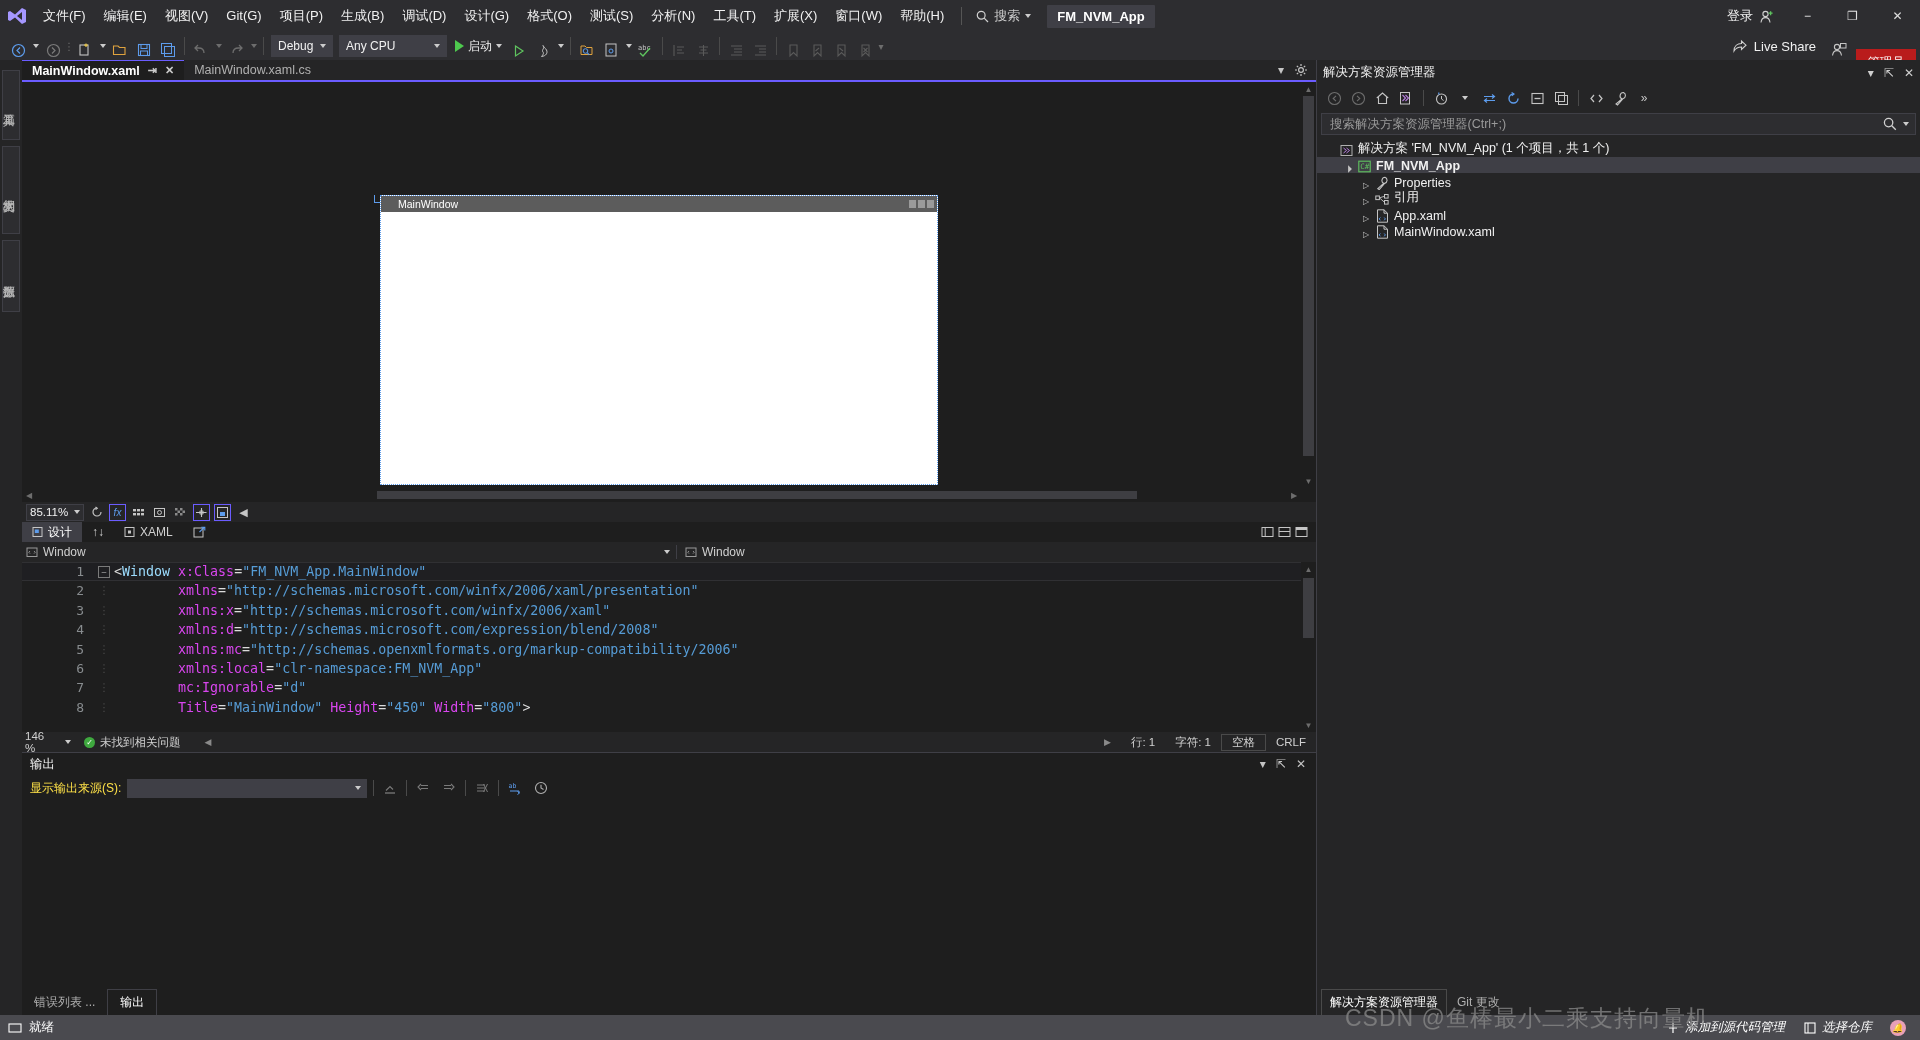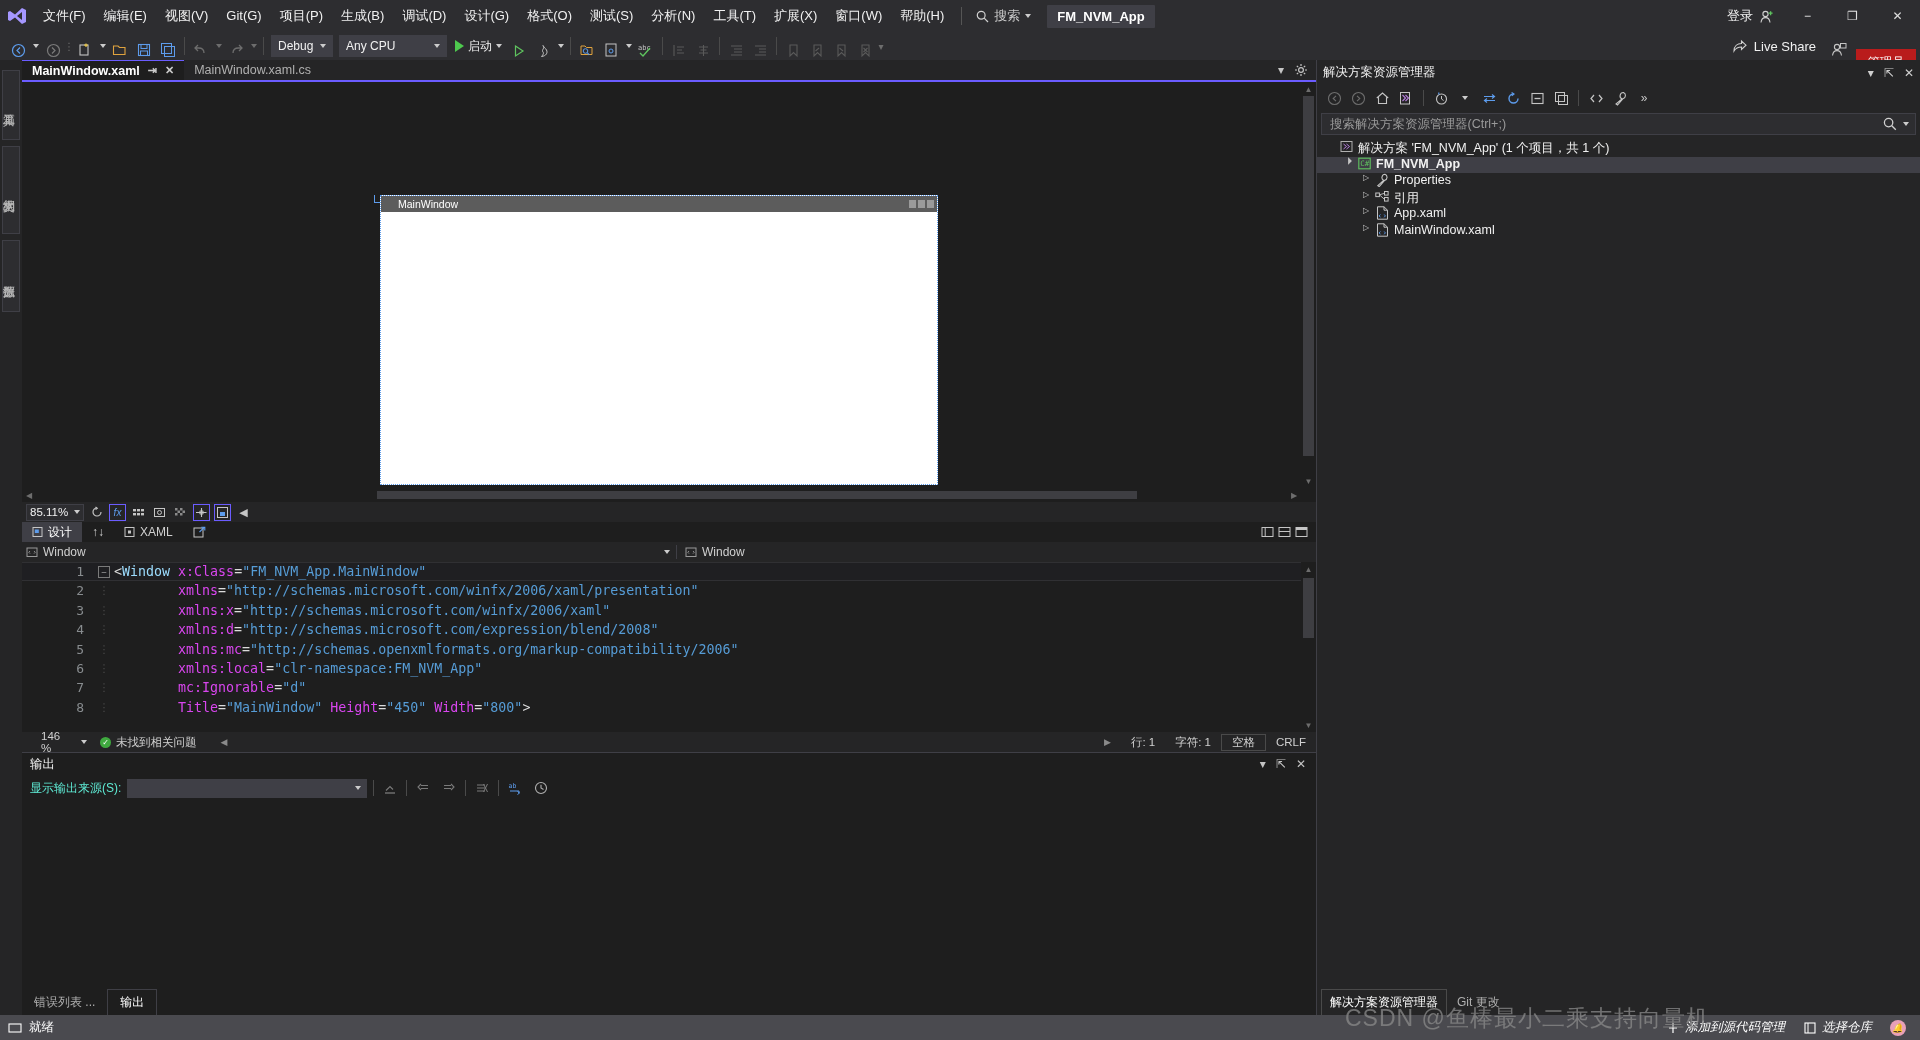--- a/index.html
+++ b/index.html
@@ -178,36 +178,36 @@
   .tok-punct { color: #dcdcdc; }
   .tok-attr { color: #d946ef; }
   .tok-str { color: #569cd6; }
   .vscroll-code { position:absolute; right:0; top:0; bottom:0; width:15px; background:#1e1e1e;}
   .vsc-thumb { position:absolute; left:2px; right:2px; top:16px; height:60px; background:#3e3e42;}
 
   .code-statusbar {
     position: absolute; top: 672px; left: 0; right: 0; height: 20px;
     background: #252526; display: flex; align-items: center; font-size: 11.5px; color: #d0d0d0;
   }
-  .csb-zoom { display:flex; align-items:center; width: 52px; height: 17px; padding: 0 3px; margin-left:16px;gap:8px;}
+  .csb-zoom { display:flex; align-items:center; width: 52px; height: 17px; padding: 0 3px; margin-left:0;gap:8px;}
   .csb-issue { display:flex; align-items:center; gap:5px; margin-left: 10px; }
   .ok-dot { width: 11px; height: 11px; border-radius: 50%; background: #3fa93f; display:flex;align-items:center;justify-content:center;color:#fff;font-size:8px;}
   .csb-right { margin-left:auto; display:flex; align-items:center; }
   .csb-cell { padding: 0 10px; height: 20px; line-height: 20px;}
   .csb-cell.boxed { border: 1px solid #4a4a4a; height: 17px; line-height: 15px; }
 
   
   .output-panel {
     position: absolute; top: 692px; left: 0; right: 0; bottom: 0; background: #1e1e1e;
     border-top: 1px solid #3f3f46;
   }
   .op-header { height: 22px; display: flex; align-items: center; padding-left: 8px; font-size: 12.5px; color: #f1f1f1;}
   .op-header-right { margin-left:auto; display:flex; align-items:center; gap:10px; padding-right: 10px; color:#c5c5c5; font-size: 12px;}
   .op-toolbar { height: 26px; display: flex; align-items: center; padding-left: 8px; gap: 6px; }
-  .op-label { font-size: 12px; color: #5eead4; }
+  .op-label { font-size: 12px; color: #fde047; }
   .op-combo {
     width: 240px; height: 19px; background: #3f3f46; border: 1px solid #3f3f46;
     display: flex; align-items: center; justify-content: flex-end; padding-right: 5px;
   }
   .op-icon { width: 20px; height: 20px; display:flex;align-items:center;justify-content:center; color:#7a7a7a; font-size:12px;}
   .op-icon.active { color: #5d9cec; }
   .op-sep { width:1px; height: 16px; background:#4a4a4a; }
   .op-body { position:absolute; top: 48px; left: 4px; right: 4px; bottom: 26px; background:#1e1e1e; }
   .op-tabs { position:absolute; bottom: 0; left:0; right:0; height: 26px; display:flex; align-items:flex-end; }
   .op-tab { padding: 4px 12px; font-size: 12px; color: #b0b0b0; }
@@ -230,21 +230,21 @@
     margin: 2px 4px 4px 4px; height: 22px; background: #2d2d30; border: 1px solid #3f3f46;
     display: flex; align-items: center; padding: 0 6px;
   }
   .se-search input {
     flex: 1; background: transparent; border: none; outline: none;
     color: #f1f1f1; font-size: 12.5px; font-family: "Liberation Sans", sans-serif;
   }
   .se-search input::placeholder { color: #9a9a9a; }
   .se-tree { position: absolute; top: 80px; left: 0; right: 0; bottom: 26px; overflow: hidden; }
   .tree-row {
-    display: flex; align-items: flex-start; height: 16.5px; font-size: 12.5px; color: #f1f1f1;
+    display: flex; align-items: flex-end; height: 16.5px; font-size: 12.5px; color: #f1f1f1;
     padding-left: 4px; white-space: nowrap;
   }
   .tree-row.sel { background: #3f3f46; }
   .tree-arrow { width: 14px; text-align:center; color:#c5c5c5; font-size:8px; }
   .tree-icon { width: 18px; display: flex; align-items:center; justify-content:center; }
   .tree-label { padding-left: 3px; }
   .tree-label.bold { font-weight: bold; }
   .se-bottom-tabs {
     position: absolute; bottom: 0; left: 0; right: 0; height: 26px;
     display: flex; align-items: center; gap: 2px; padding-left: 4px;

